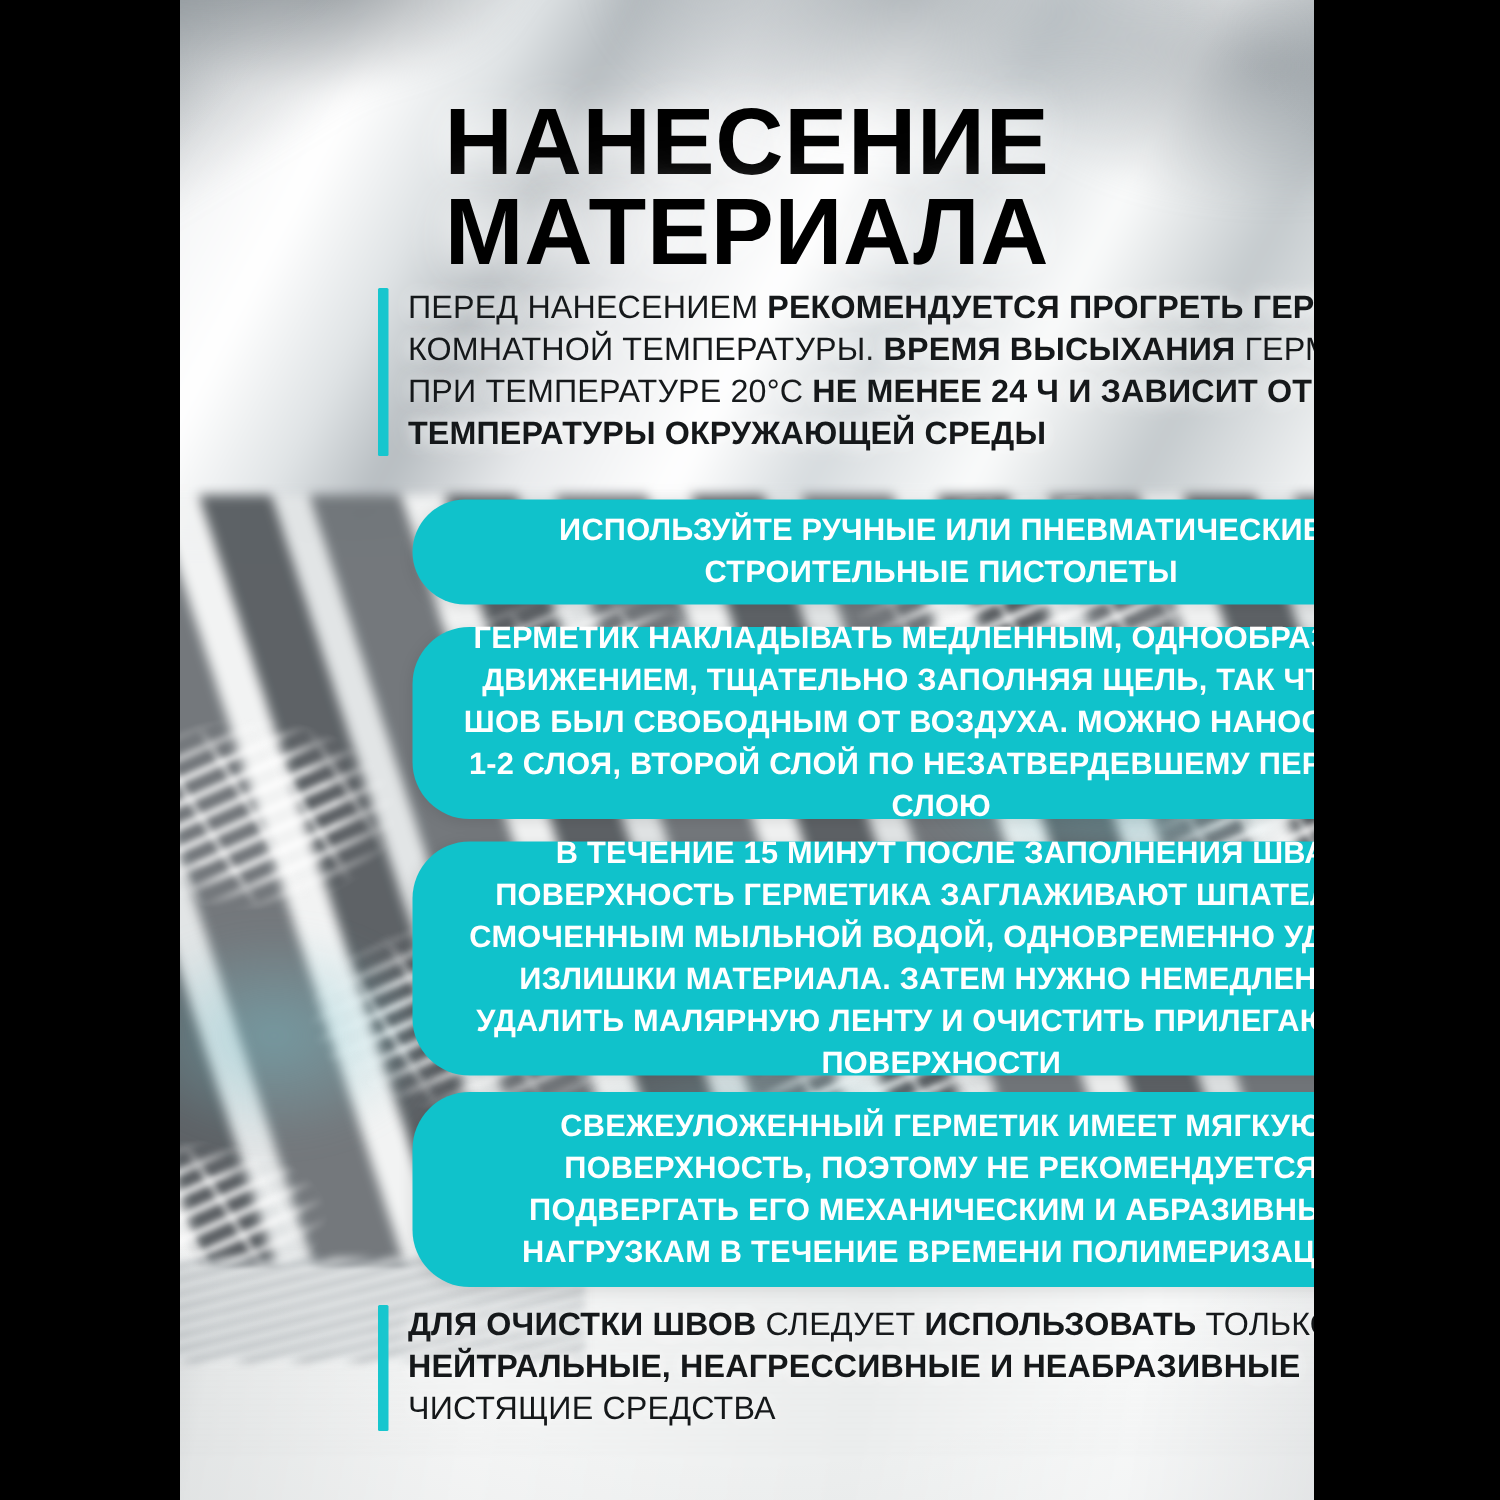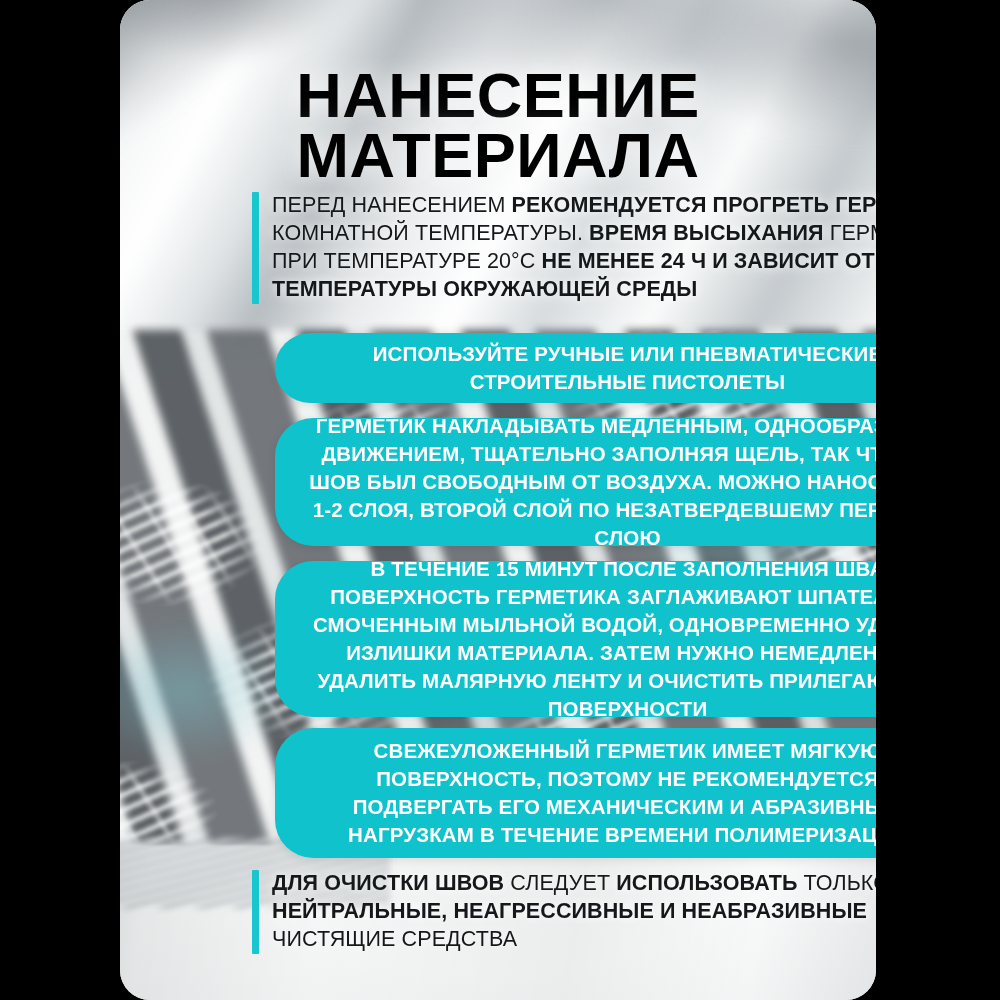--- a/index.html
+++ b/index.html
@@ -38,21 +38,20 @@
 
   
   #panel {
     position: absolute;
     left: 120px;
     top: 0;
     width: 756px;
     height: 1000px;
     overflow: hidden;
     background: #f2f3f4;
-    border-radius: 30px;
   }
 
   
   .bg-layer {
     position: absolute;
     inset: -60px;
     pointer-events: none;
   }
 
   

